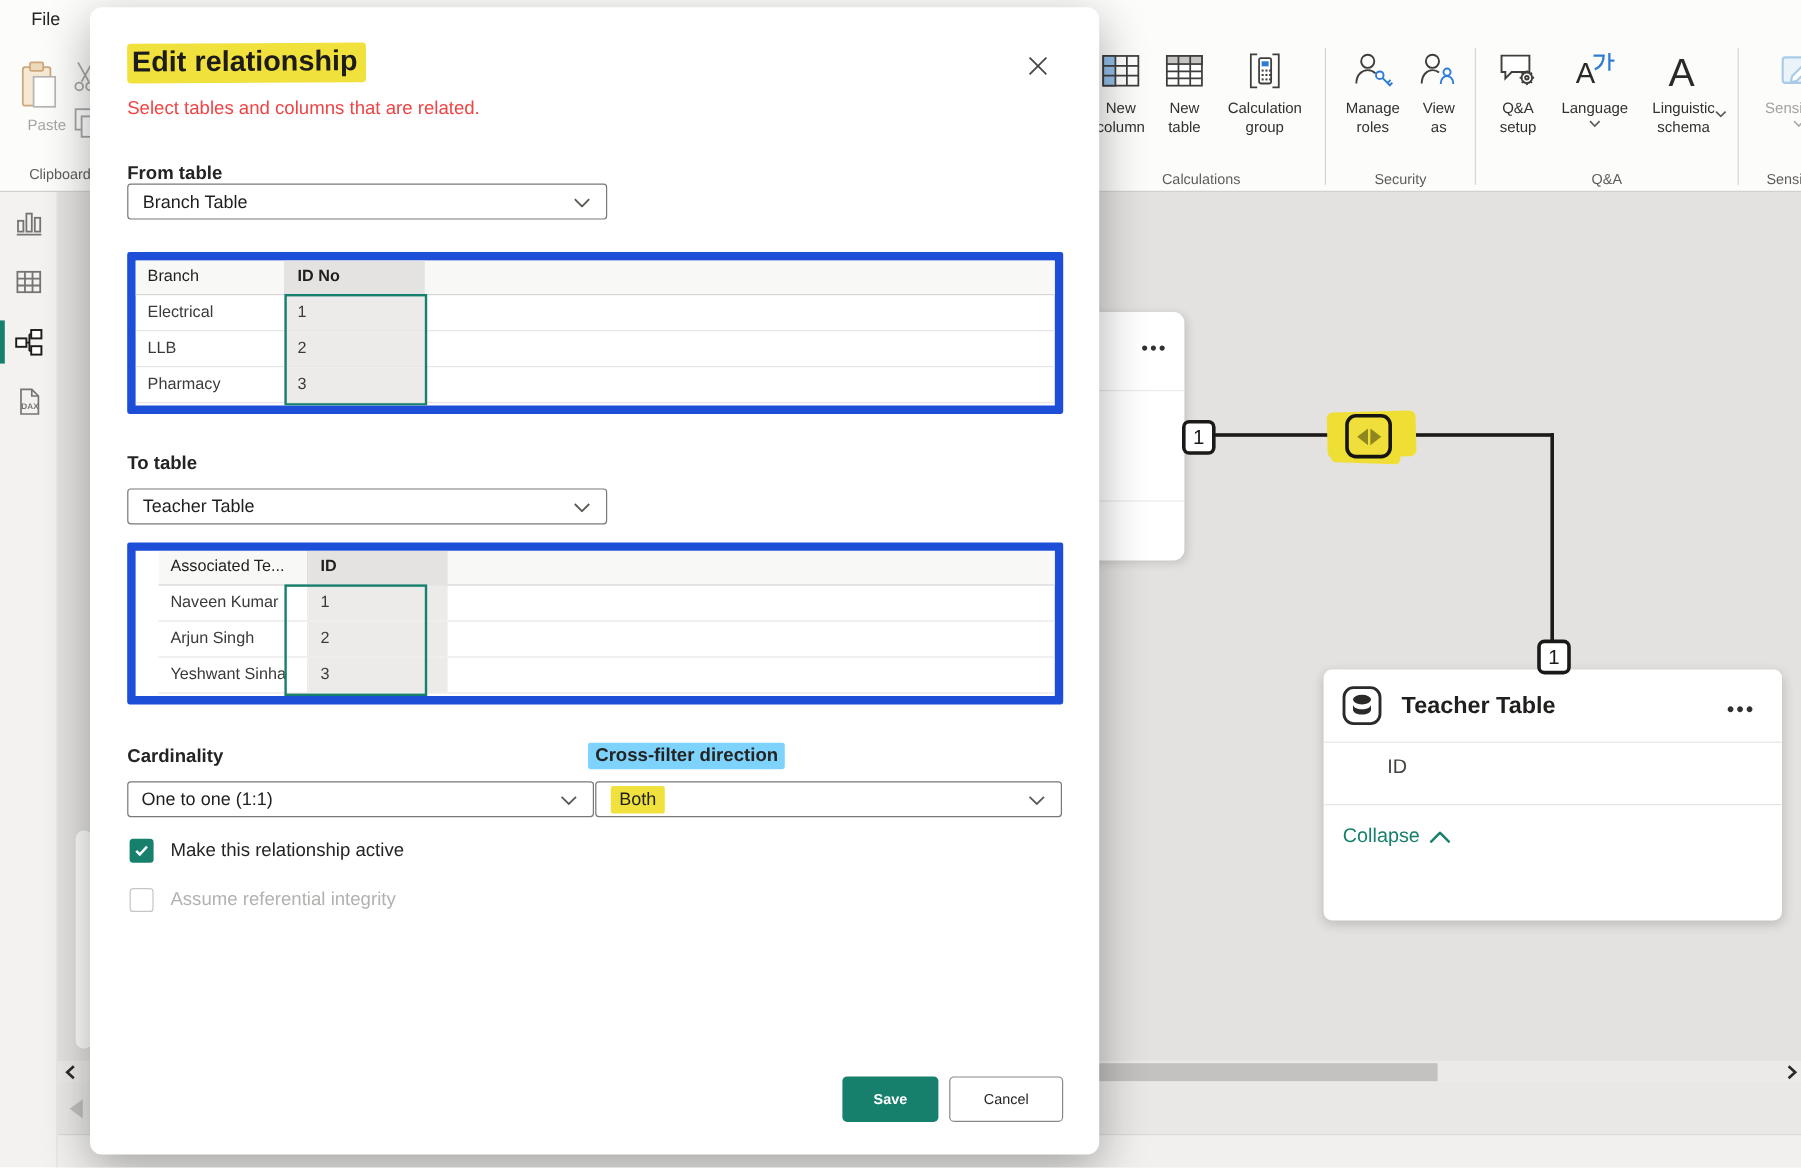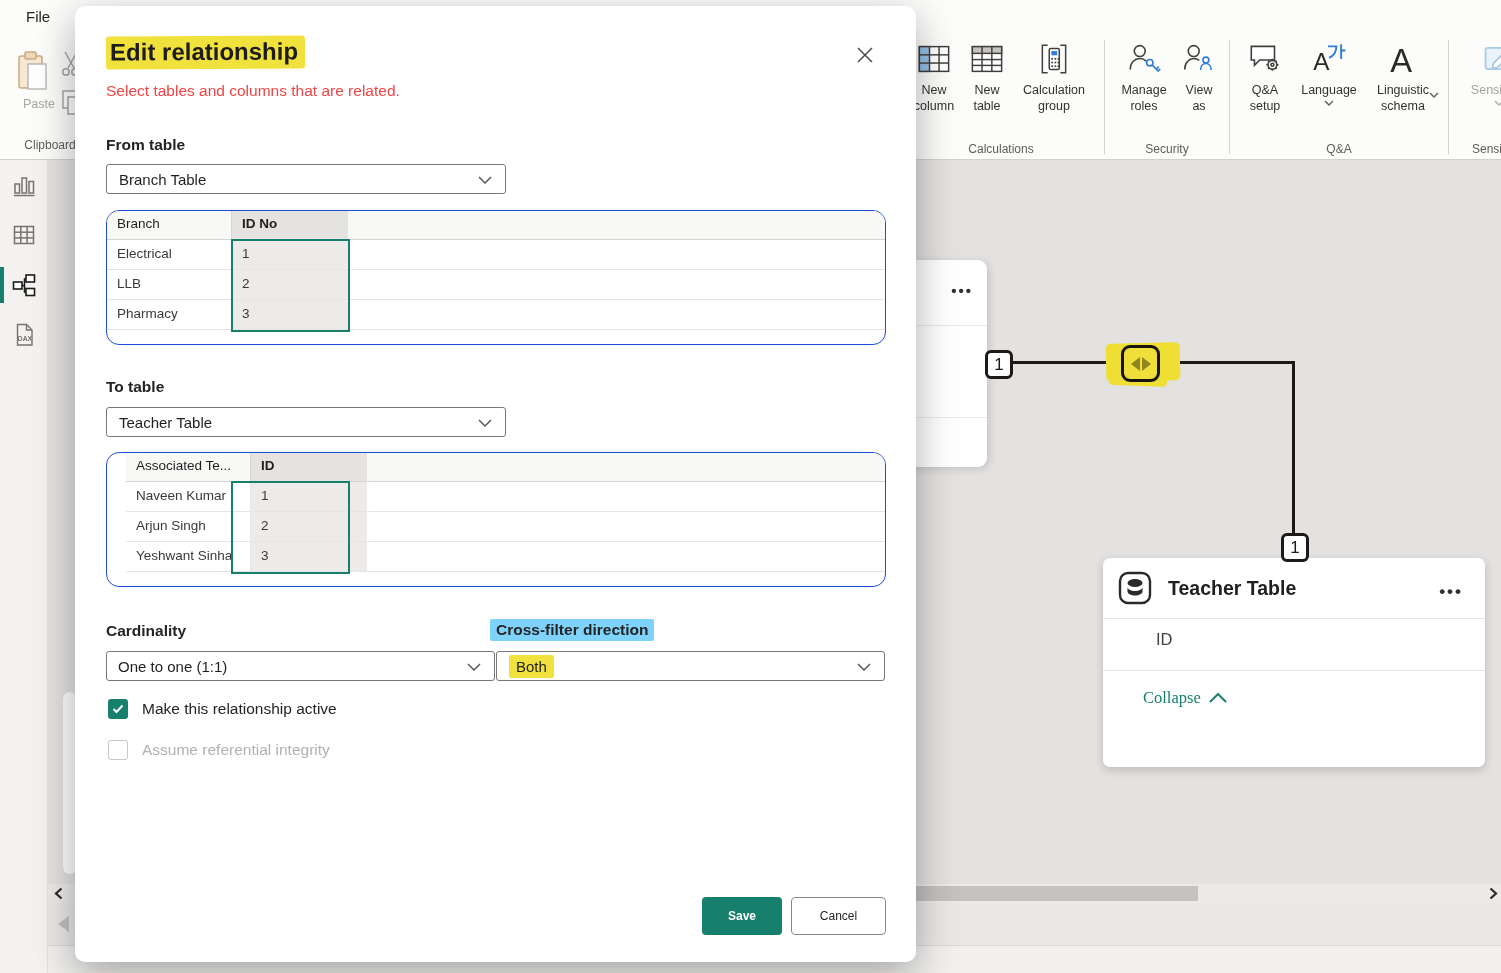--- a/index.html
+++ b/index.html
@@ -66,21 +66,21 @@
   .teacher-card { position:absolute; left:1055px; top:398px; width:382px; height:209px;
                   background:#fff; border-radius:7px; box-shadow:0 3px 10px rgba(0,0,0,.18); z-index:2; }
   .tc-header { position:relative; height:61px; border-bottom:1px solid #e8e6e4;
                display:flex; align-items:center; padding-left:15px; }
   .tc-title { margin-left:16px; font-size:19.5px; font-weight:700; color:#201f1e; }
   .tc-header .card-dots { position:absolute; right:22px; top:24px; font-size:17px; }
   .tc-field { padding-left:53px; font-size:16.5px; color:#44423f; height:41px;
               display:flex; align-items:center; cursor:pointer; }
   .tc-field:first-of-type { margin-top:10px; }
   .tc-footer { border-top:1px solid #e8e6e4; height:54px; display:flex; align-items:center;
-               padding-left:40px; margin-top:10px;font-family:Liberation Serif, serif; }
+               padding-left:16px; margin-top:10px; }
   .collapse-link { display:flex; align-items:center; gap:8px; color:#17806D;
                    font-size:16.5px; cursor:pointer; }
 
   .hscroll { position:absolute; left:0; top:724px; width:1453px; height:19px; background:#eceae9; }
   .hthumb { position:absolute; left:865px; top:2px; width:285px; height:15px; background:#c3c2c0; cursor:pointer; }
   .scroll-arrow { position:absolute; top:3px; cursor:pointer; }
   .strip2 { position:absolute; left:0; top:743px; width:1453px; height:42px; background:#e9e8e6; }
   .dis-tri { position:absolute; left:10px; top:13px; width:0; height:0;
              border-top:8px solid transparent; border-bottom:8px solid transparent;
              border-right:11px solid #c3c1bf; cursor:pointer; }
@@ -100,22 +100,22 @@
   .dlg-subtitle { position:absolute; left:31px; top:76px; font-size:15.5px; color:#ef4444; }
   .s-label { position:absolute; font-size:15.5px; font-weight:700; color:#252423; }
   .hl-label { background:#7dd3fc; padding:2px 6px; border-radius:2px; display:inline-block; }
 
   .dselect { position:absolute; height:30px; border:1px solid #7a7875; border-radius:3px;
              display:flex; align-items:center; padding:0 34px 0 12px; font-size:15px;
              color:#201f1e; cursor:pointer; background:#fff; }
   .dselect .chev { position:absolute; right:13px; top:11px; }
   .hl-value { background:#f0e13c; padding:3px 7px; border-radius:2px; }
 
-  .dtable { position:absolute; left:31px; width:780px; height:135px; border:1px solid #1d4ed8;
-            border-radius:13px; background:#fff; overflow:hidden; }
+  .dtable { position:absolute; left:31px; width:780px; height:135px; border:7px solid #1d4ed8;
+            border-radius:2px; background:#fff; overflow:hidden; }
   .thead { display:flex; height:29px; border-bottom:1px solid #d8d6d4; background:#f8f8f7; }
   .th { padding:5px 10px; font-size:13.5px; color:#201f1e; }
   .th.c1 { width:125px; border-right:1px solid #d8d6d4; }
   .th.c2 { width:116px; background:#e4e3e2; font-weight:700; }
   .trow { display:flex; height:30px; border-bottom:1px solid #e8e6e4; }
   .td { padding:6px 10px; font-size:13.5px; color:#3b3a39; }
   .td.c1 { width:125px; border-right:1px solid #e8e6e4; }
   .td.c2 { width:116px; background:#ecebea; }
   .sel-outline { position:absolute; left:124px; top:28px; width:119px; height:93px;
                  border:2px solid #17806D; pointer-events:none; }
@@ -446,21 +446,21 @@
           <line x1="17" y1="3" x2="3" y2="17"></line>
         </svg>
     </div>
 
     <div class="dlg-title">
       <span class="hl-yellow">Edit relationship</span>
     </div>
     <div class="dlg-subtitle">Select tables and columns that are related.</div>
 
     <div class="s-label" style="left:31px; top:130px;">From table</div>
-    <div class="dselect" style="left:31px; top:158px; width:400px;">
+    <div class="dselect" style="left:31px; top:147px; width:400px;">
       <span>Branch Table</span>
       <span class="chev">
         <svg width="14" height="8" viewBox="0 0 14 8" fill="none" stroke="#5b5955" stroke-width="1.5">
             <polyline points="1,1 7,7 13,1"></polyline>
           </svg>
       </span>
     </div>
 
     <div class="dtable" style="top:204px;">
       <div class="thead">

